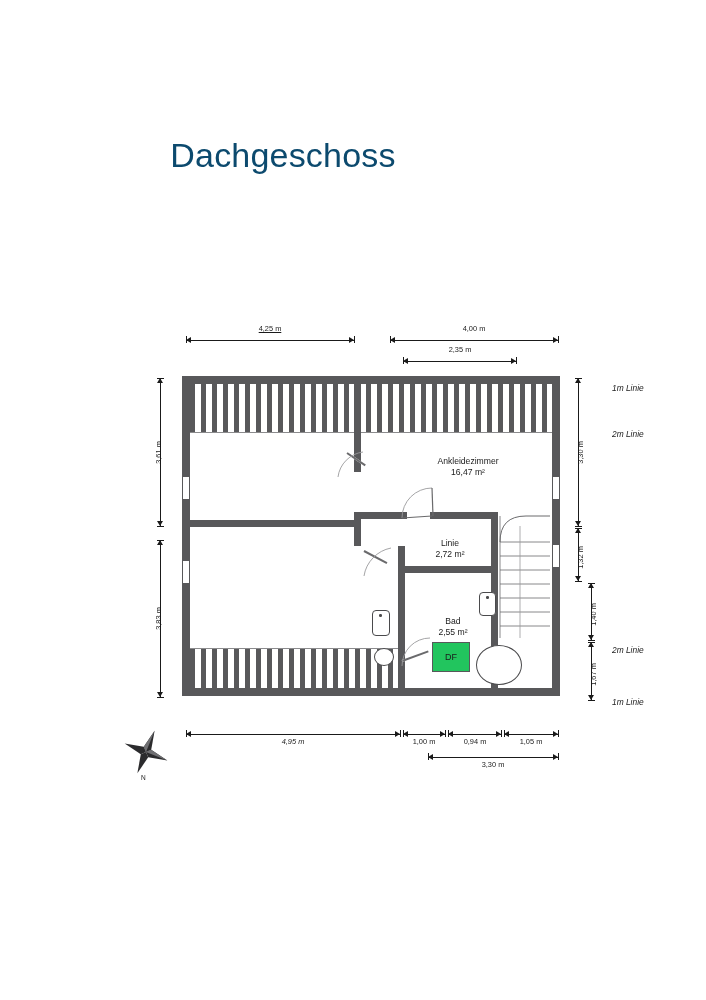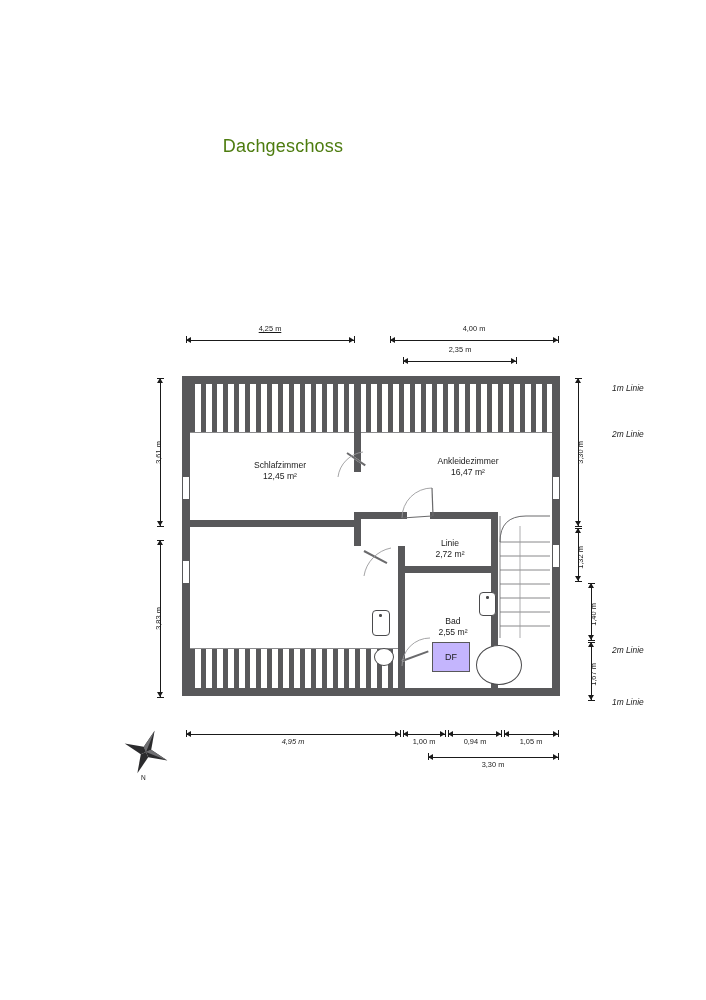--- a/index.html
+++ b/index.html
@@ -20,23 +20,23 @@
     left: 0; top: 0;
     width: 706px;
     height: 1000px;
   }
   .title {
     position: absolute;
     left: 0;
     top: 136px;
     width: 566px;
     text-align: center;
-    font-size: 18px;
+    font-size: 34px;
     letter-spacing: 0.2px;
-    color: #4d7c0f;
+    color: #0c4a6e;
   }
   
   #plan {
     position: absolute;
     left: 150px;
     top: 360px;
     width: 420px;
     height: 380px;
   }
   .wall {
@@ -66,21 +66,21 @@
     font-size: 8.6px;
     line-height: 11px;
     color: #1a1a1a;
     white-space: nowrap;
   }
   .room-label .nm { display:block; }
   .room-label .ar { display:block; }
   .df-box {
     position: absolute;
     border: 1.5px solid #58585a;
-    background: #c4b5fd;
+    background: #22c55e;
     box-sizing: border-box;
     font-size: 9px;
     display: flex;
     align-items: center;
     justify-content: center;
     color: #1a1a1a;
   }
   
   .fix {
     position: absolute;
@@ -372,24 +372,20 @@
 
     <div class="fix round" style="left:224px; top:288px; width:20px; height:18px;"></div>
 
     <div class="fix" style="left:329px; top:232px; width:17px; height:24px; border-radius:4px;"></div>
     <div class="dot" style="left:336px; top:236px;"></div>
 
     <div class="fix oval" style="left:326px; top:285px; width:46px; height:40px;"></div>
 
     <div class="df-box" style="left:282px; top:282px; width:38px; height:30px;">DF</div>
 
-    <div class="room-label" style="left:60px; top:100px; width:140px;">
-      <span class="nm">Schlafzimmer</span>
-      <span class="ar">12,45 m²</span>
-    </div>
 
     <div class="room-label" style="left:238px; top:96px; width:160px;">
       <span class="nm">Ankleidezimmer</span>
       <span class="ar">16,47 m²</span>
     </div>
 
     <div class="room-label" style="left:255px; top:178px; width:90px;">
       <span class="nm">Linie</span>
       <span class="ar">2,72 m²</span>
     </div>

